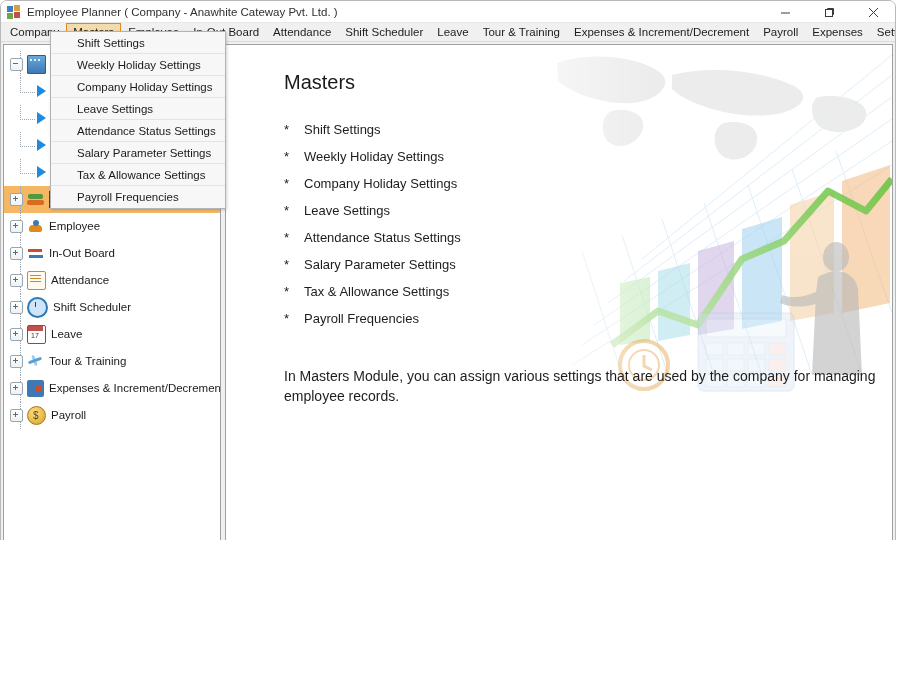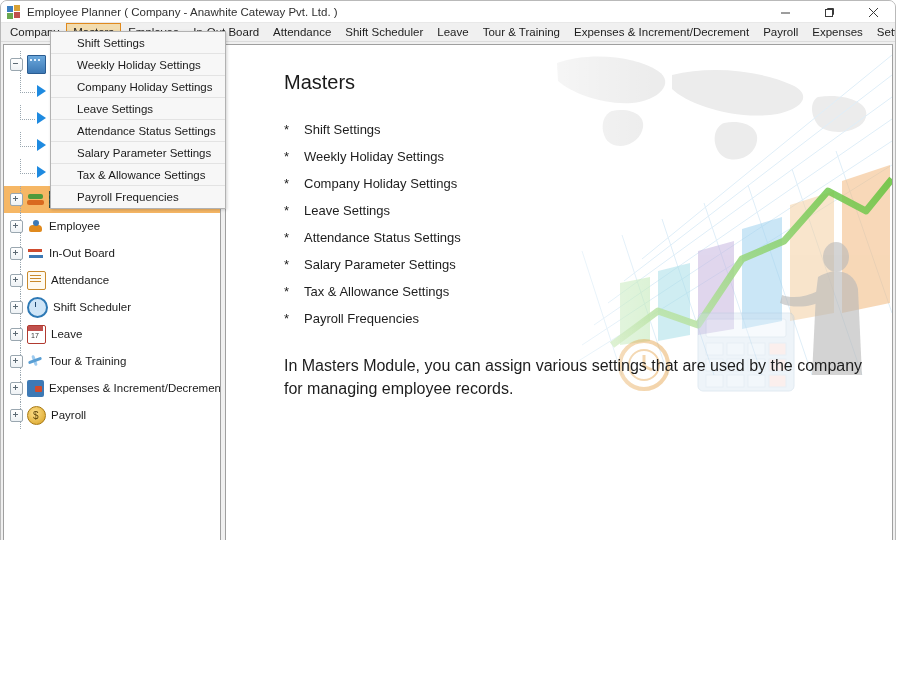--- a/index.html
+++ b/index.html
@@ -256,23 +256,23 @@
     font-size: 13px;
     color: #1d1d1d;
   }
   .bullets li .star {
     width: 20px;
     font-size: 13px;
     color: #1d1d1d;
     flex: 0 0 auto;
   }
   #desc {
-    margin-top: 16px;
+    margin-top: 28px;
     width: 600px;
-    font-size: 16px;
+    font-size: 14px;
     color: #1d1d1d;
     line-height: 1.45;
   }
 
   
   #statusbar {
     position: absolute;
     left: 0; bottom: 0;
     width: 100%;
     height: 16px;

